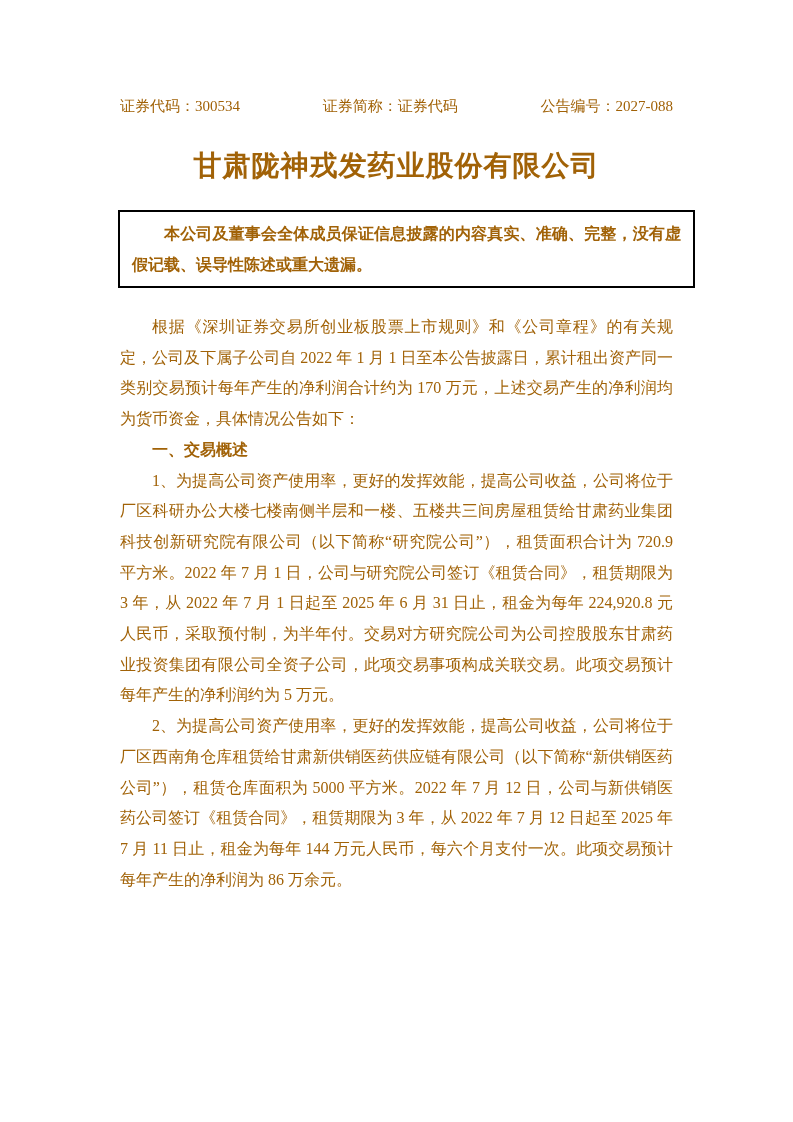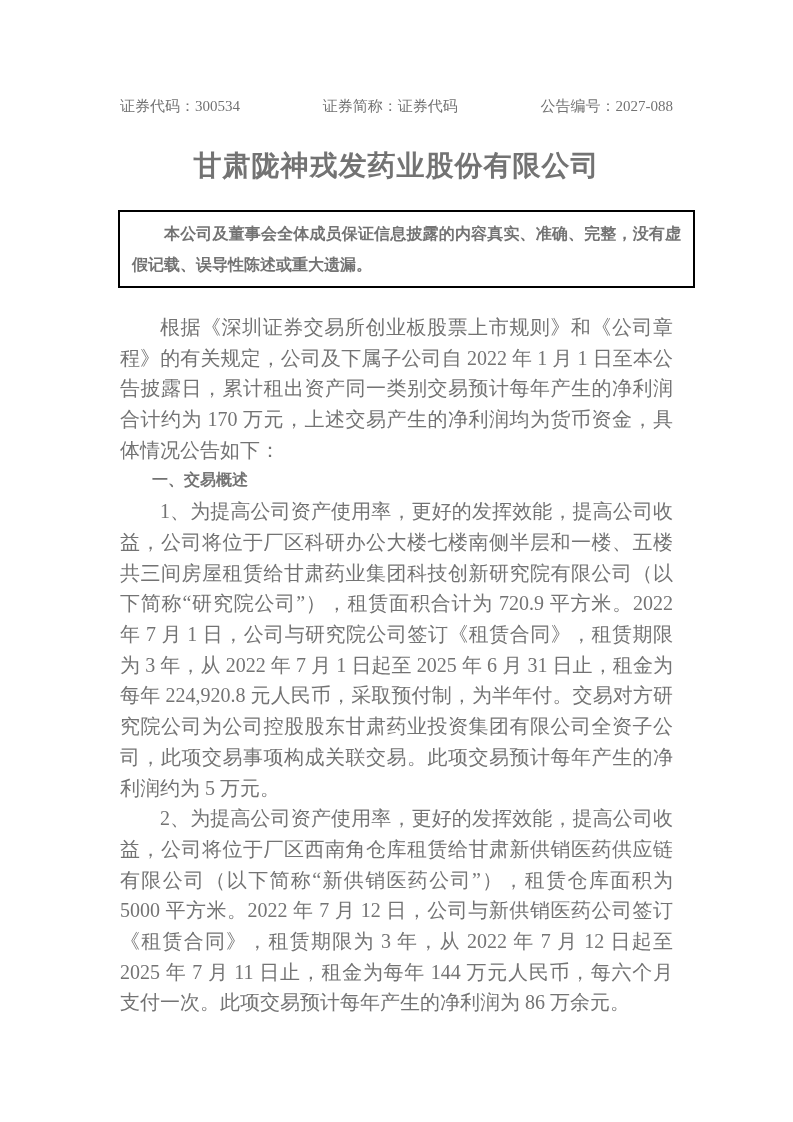--- a/index.html
+++ b/index.html
@@ -6,21 +6,21 @@
     margin: 0;
     padding: 0;
     background: #ffffff;
   }
   .page {
     position: relative;
     width: 793px;
     height: 1122px;
     box-sizing: border-box;
     background: #ffffff;
-    color: #737373;
+    color: #a16207;
     padding: 96px 120px 0 120px;
     font-family: "Liberation Serif", serif;
     overflow: hidden;
   }
   .doc-header {
     display: flex;
     justify-content: space-between;
     align-items: baseline;
     font-size: 15px;
     line-height: 20px;
@@ -50,35 +50,34 @@
   .disclaimer-box p {
     margin: 0;
     font-size: 16px;
     font-weight: 700;
     line-height: 31px;
     text-indent: 2em;
     text-align: justify;
   }
   .body-para {
     margin: 0;
-    font-size: 20px;
+    font-size: 16px;
     line-height: 30.7px;
     text-indent: 2em;
     text-align: justify;
   }
   .body-para.intro {
     margin-top: 24px;
   }
   .section-heading {
     margin: 0;
     font-size: 16px;
     line-height: 30.7px;
     font-weight: 700;
     text-indent: 2em;
-    font-family: Liberation Mono, monospace;
   }
 </style>
 </head>
 <body>
 
 <div class="page">
 
   <div class="doc-header">
     <span>证券代码：300534</span>
     <span>证券简称：证券代码</span>

